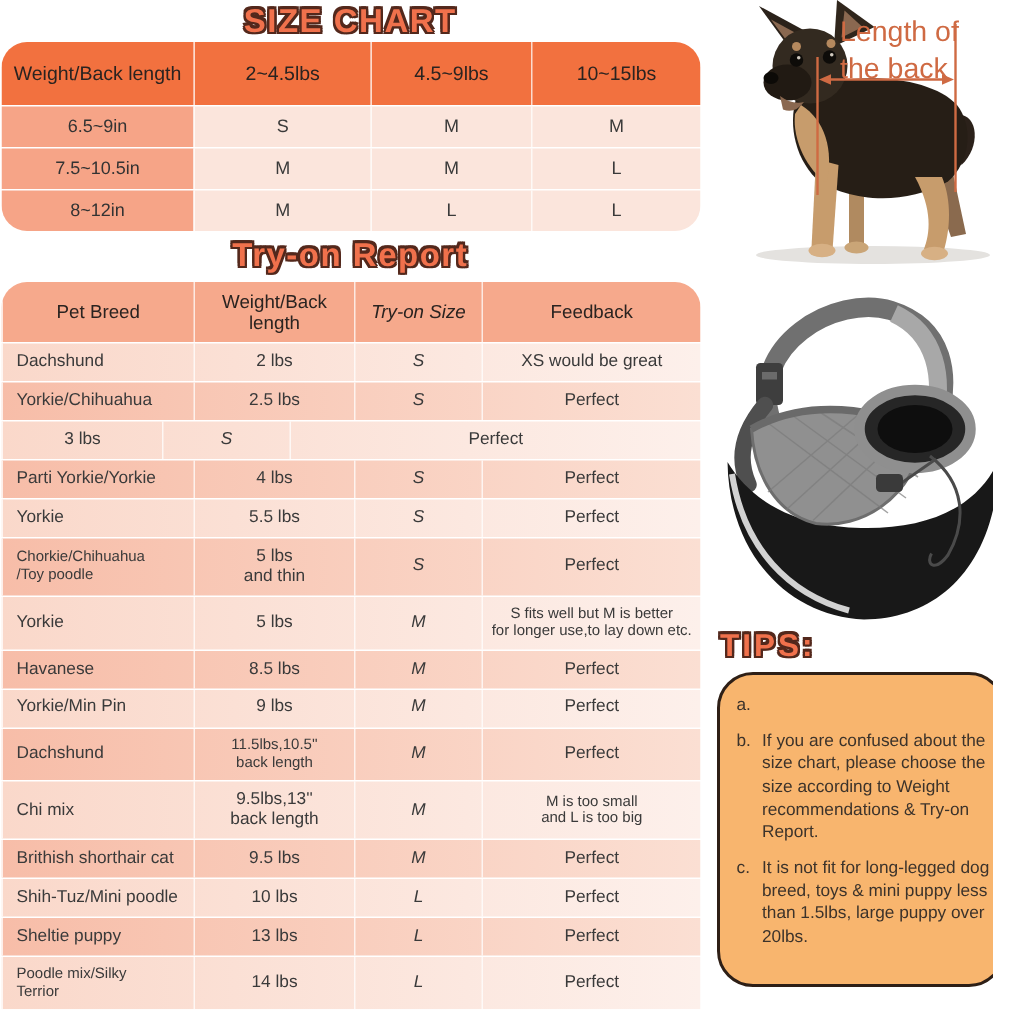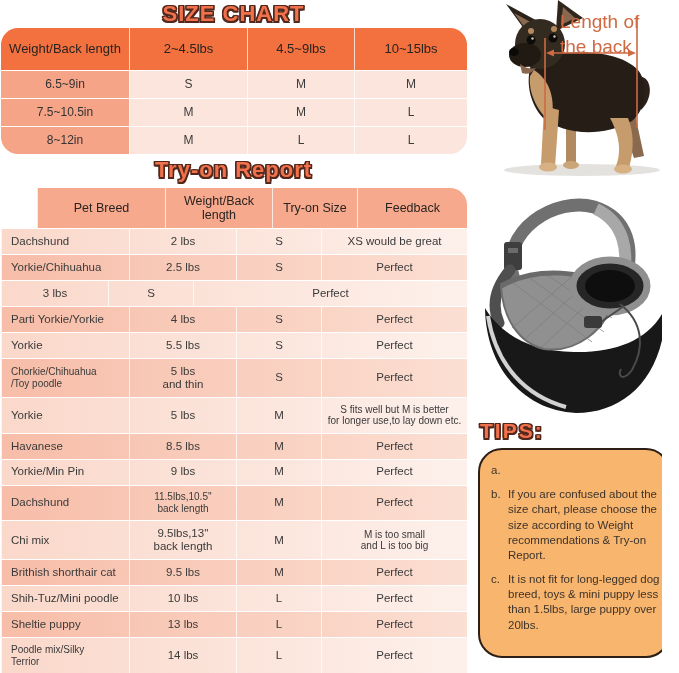--- a/index.html
+++ b/index.html
@@ -32,26 +32,26 @@
   .size-table .c3{flex:1;}
   .size-table .hcell{background:#f2713f;font-size:13px;color:#2a2320;}
   .size-table .lcell{background:#f6a487;font-size:12px;color:#333;}
   .size-table .dcell{background:#fbe5dc;font-size:12px;color:#3a3a3a;}
 
   
   .tryon-table{position:absolute;left:1px;top:188px;width:466px;height:485px;
                border-radius:17px 17px 0 0;overflow:hidden;display:flex;
                flex-direction:column;gap:1px;background:#fff;}
   .trow{display:flex;flex:1 1 auto;}
-  .trow.head{flex:0 0 40px;background:#f6a98c;margin-left:36px;}
+  .trow.head{flex:0 0 40px;background:#f6a98c;}
   .trow.light{background:linear-gradient(90deg,#fad8ca,#fdf0eb);}
   .trow.dark{background:linear-gradient(90deg,#f7bda8,#fbdfd3);justify-content:center;}
   .tryon-table .c0{width:128px;}
   .tryon-table .c1{width:107px;}
-  .tryon-table .c2{width:85px;}
+  .tryon-table .c2{width:85px;font-style:italic;}
   .tryon-table .c3{flex:1;}
   .tryon-table .cell{font-size:11.5px;background:transparent;}
   .tryon-table .head .cell{font-size:12.5px;color:#2a2320;}
   .tryon-table .trow:not(.head) .c0{justify-content:flex-start;text-align:left;padding-left:9px;}
   .tryon-table .cell.xs{font-size:10px;}
 
   
   .dog-area{position:absolute;left:470px;top:0;width:209px;height:178px;}
   .bag-area{position:absolute;left:472px;top:182px;width:205px;height:238px;}
   .measure-label{position:absolute;left:560px;top:10px;width:122px;text-align:left;

